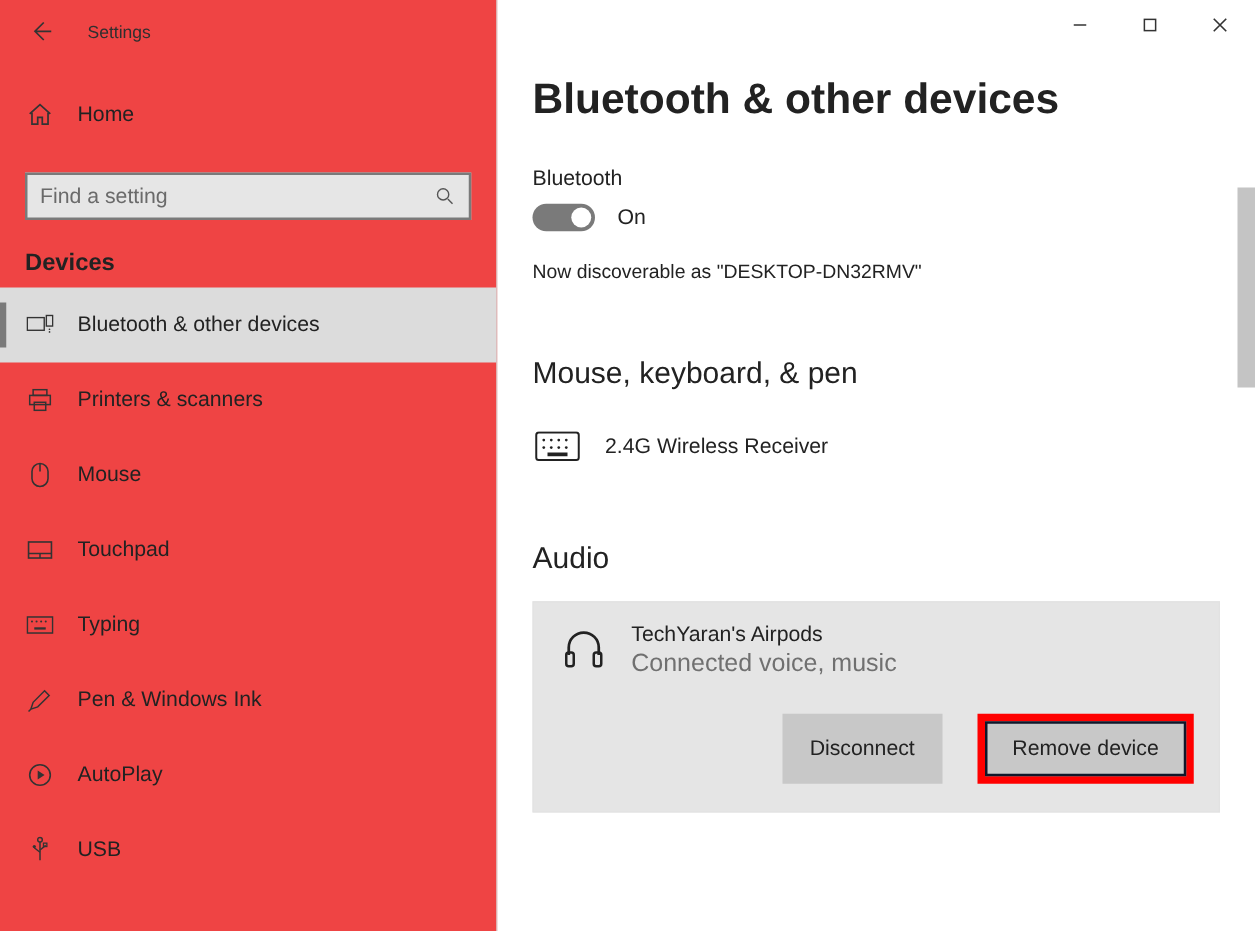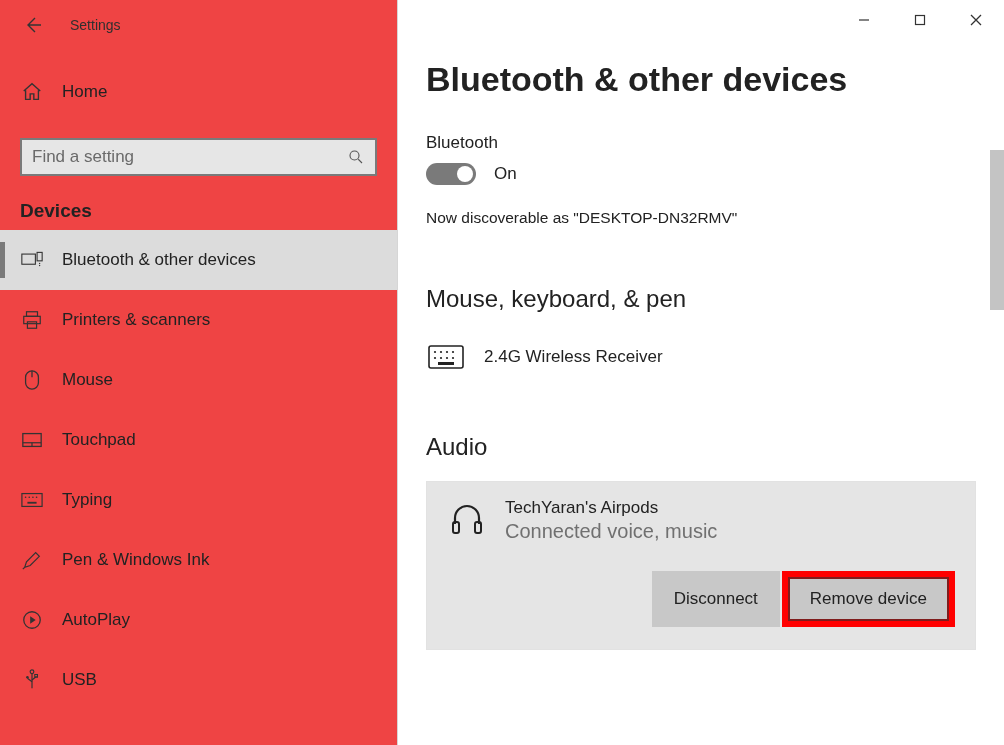--- a/index.html
+++ b/index.html
@@ -35,24 +35,24 @@
   .toggle-label { font-size: 17px; color: #222; }
   .discover-text { font-size: 15.5px; color: #222; margin-bottom: 58px; }
   .section-heading { font-size: 24px; font-weight: 500; color: #222; margin-bottom: 20px; }
   .device-row { display: flex; align-items: center; gap: 18px; padding: 4px 0 56px 0; }
   .device-icon { width: 40px; height: 40px; display: flex; align-items: center; justify-content: center; }
   .device-label { font-size: 17px; color: #222; }
   .audio-device-block { background: #e5e5e5; padding: 16px 20px 22px 20px; border: 1px solid #e2e2e2; }
   .audio-header { display: flex; gap: 18px; align-items: flex-start; margin-bottom: 28px; }
   .audio-name { font-size: 17px; color: #222; margin-bottom: 2px; }
   .audio-status { font-size: 20px; color: #707070; }
-  .audio-actions { display: flex; justify-content: flex-end; gap: 2px; }
+  .audio-actions { display: flex; justify-content: flex-end; gap: 28px; }
   .btn-gray { background: #c8c8c8; border: none; padding: 12px 22px; font-size: 17px; color: #222; cursor: pointer; }
   .highlight-wrap { padding: 6px; background: #ff0000; display: inline-flex; }
-  .highlight-inner { border: 2px solid #7f1d1d; background: #c8c8c8; padding: 10px 20px; font-size: 17px; color: #222; cursor: pointer; }
+  .highlight-inner { border: 2px solid #0f172a; background: #c8c8c8; padding: 10px 20px; font-size: 17px; color: #222; cursor: pointer; }
   .scrollbar { position: absolute; right: 0; top: 150px; width: 14px; height: 160px; background: #c4c4c4; }
   svg { display: block; }
 </style>
 </head>
 <body>
 
 <div class="sidebar">
   <div class="titlebar">
     <div class="back-btn">
       <svg width="20" height="20" viewBox="0 0 20 20">

